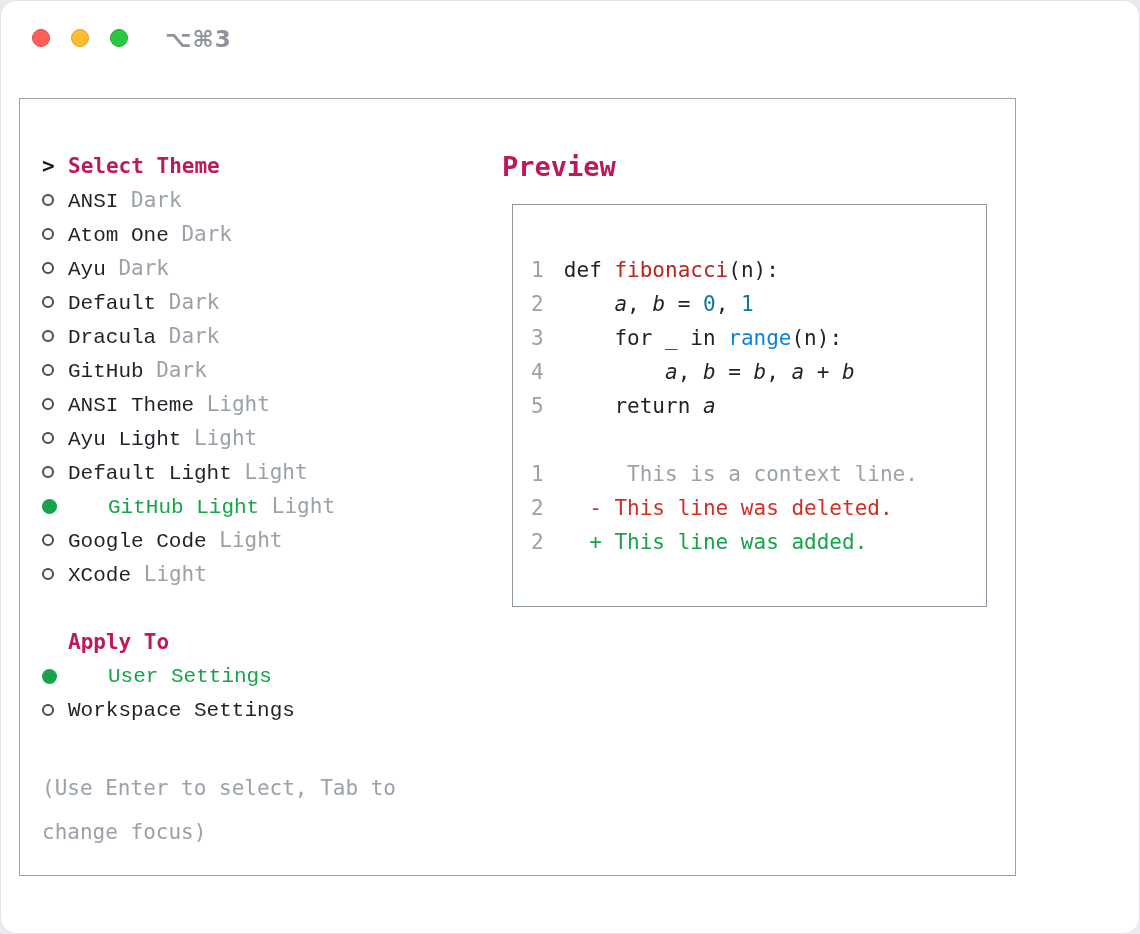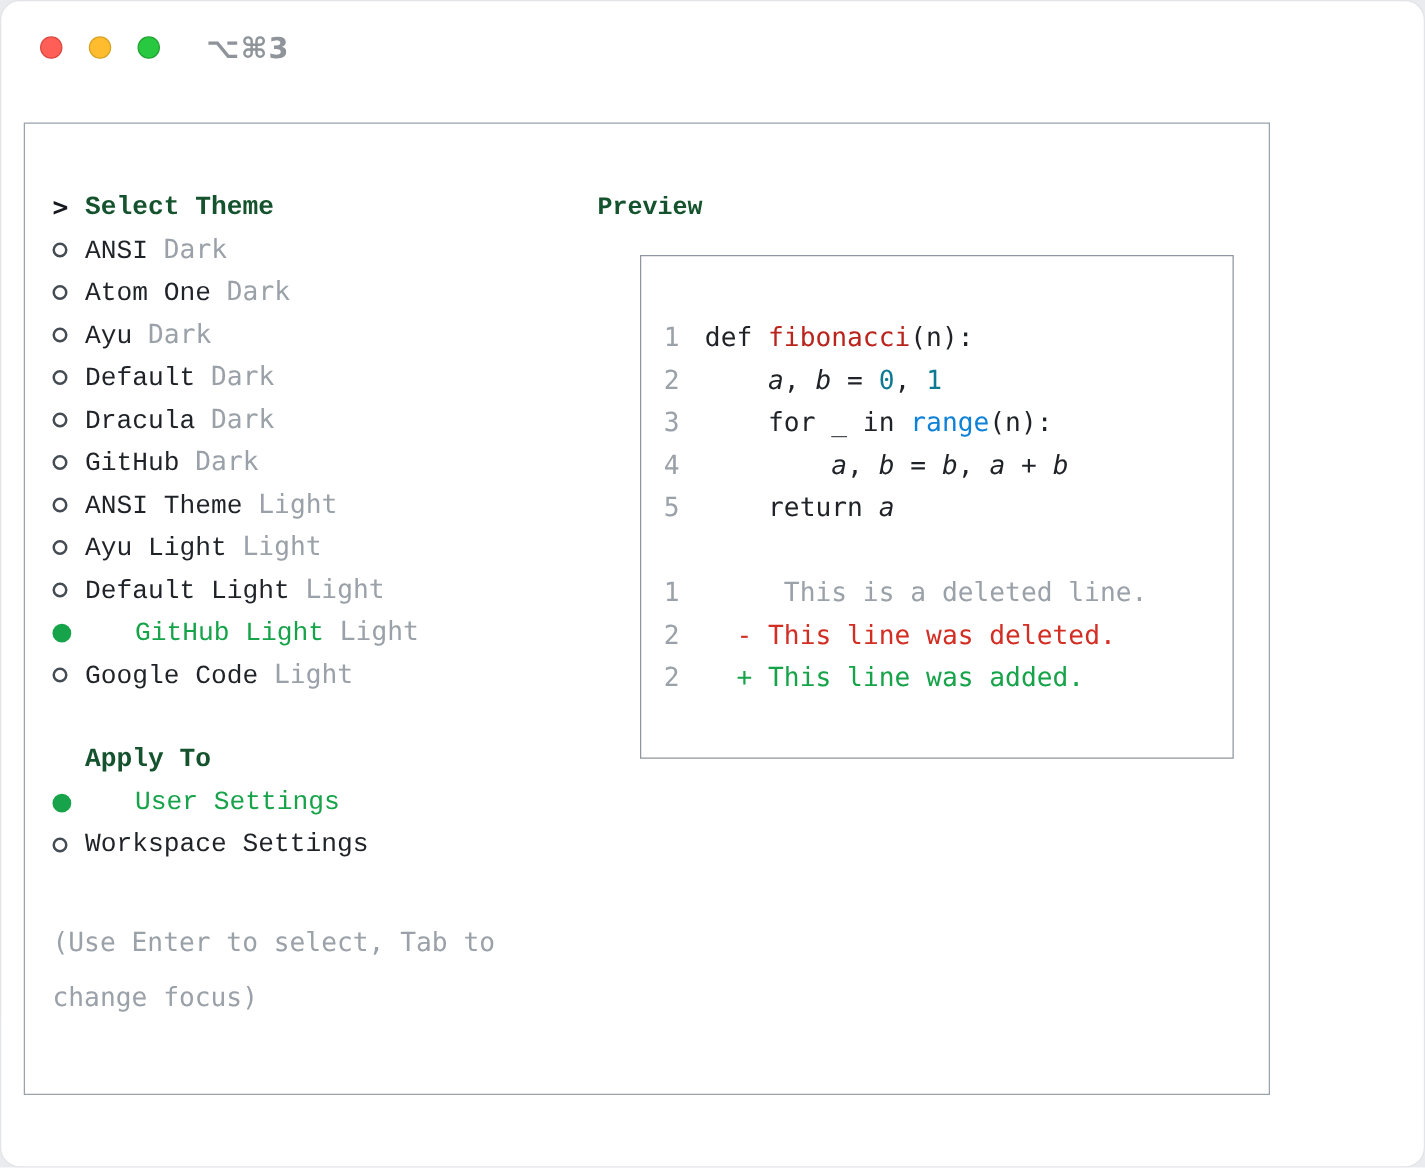--- a/index.html
+++ b/index.html
@@ -30,35 +30,35 @@
   
   .main-box {
     position:absolute; left:18px; top:97px; width:997px; height:778px;
     background:#ffffff; border:1.5px solid #99a1aa;
   }
   .left-col { position:absolute; left:22px; top:50px; }
   .row { display:flex; align-items:center; height:34px; font-size:21px; color:var(--text); white-space:pre; }
   .spacer { height:34px; }
   .marker { width:26px; display:flex; align-items:center; flex:0 0 26px; }
   .prompt { font-weight:bold; color:#16191d; }
-  .h-label { font-weight:bold; color:#14532d;font-family:Liberation Mono, monospace; }
+  .h-label { font-weight:bold; color:#be185d; }
   .circle {
     width:12px; height:12px; border-radius:50%;
     border:2px solid #454c54; background:transparent; display:inline-block;
   }
   .dot {
     width:15px; height:15px; border-radius:50%;
     background:var(--accent_green); display:inline-block;
   }
   .variant { color:var(--muted);margin-top:44px; }
   .item .label-name { color:var(--text);font-family:Liberation Mono, monospace; }
   .item.selected .label-name { color:var(--accent_green);margin-left:40px; }
   .help-line { color:var(--muted);margin-top:10px; }
   
-  .preview-title { position:absolute; left:458px; top:50px; height:34px; display:flex; align-items:center; font-size:20px; }
+  .preview-title { position:absolute; left:482px; top:50px; height:34px; display:flex; align-items:center; font-size:27px; }
   .preview-box {
     position:absolute; left:492px; top:105px; width:475px; height:403px;
     border:1.5px solid #8e979f; background:#ffffff;
     padding:48px 0 0 18px; overflow:hidden;
   }
   .code-line { display:flex; height:34px; align-items:center; font-size:21px; white-space:pre; }
   .ln { display:inline-block; width:1ch; text-align:right; margin-right:1.6ch; color:var(--muted); flex:0 0 auto; }
   .seg-plain { color:var(--text); }
   .seg-fn    { color:var(--keyword_red); }
   .seg-num   { color:var(--number_teal); }
@@ -91,20 +91,21 @@
           <div class="row item"><span class="marker"><span class="circle"></span></span><span><span class="label-name">Atom One </span><span class="variant">Dark</span></span></div>
           <div class="row item"><span class="marker"><span class="circle"></span></span><span><span class="label-name">Ayu </span><span class="variant">Dark</span></span></div>
           <div class="row item"><span class="marker"><span class="circle"></span></span><span><span class="label-name">Default </span><span class="variant">Dark</span></span></div>
           <div class="row item"><span class="marker"><span class="circle"></span></span><span><span class="label-name">Dracula </span><span class="variant">Dark</span></span></div>
           <div class="row item"><span class="marker"><span class="circle"></span></span><span><span class="label-name">GitHub </span><span class="variant">Dark</span></span></div>
           <div class="row item"><span class="marker"><span class="circle"></span></span><span><span class="label-name">ANSI Theme </span><span class="variant">Light</span></span></div>
           <div class="row item"><span class="marker"><span class="circle"></span></span><span><span class="label-name">Ayu Light </span><span class="variant">Light</span></span></div>
           <div class="row item"><span class="marker"><span class="circle"></span></span><span><span class="label-name">Default Light </span><span class="variant">Light</span></span></div>
           <div class="row item selected"><span class="marker"><span class="dot"></span></span><span><span class="label-name">GitHub Light </span><span class="variant">Light</span></span></div>
           <div class="row item"><span class="marker"><span class="circle"></span></span><span><span class="label-name">Google Code </span><span class="variant">Light</span></span></div>
+          <div class="row item"><span class="marker"><span class="circle"></span></span><span><span class="label-name">XCode </span><span class="variant">Light</span></span></div>
         </div>
 
       <div class="spacer"></div>
 
       <div class="row">
         <span class="marker"></span>
         <span class="h-label">Apply To</span>
       </div>
 
       <div id="apply-list">
@@ -123,20 +124,20 @@
     <div class="preview-title h-label">Preview</div>
 
     <div class="preview-box">
       <div id="code-block">
           <div class="code-line"><span class="ln">1</span><span><span class="seg-plain">def </span><span class="seg-fn">fibonacci</span><span class="seg-plain">(n):</span></span></div>
           <div class="code-line"><span class="ln">2</span><span><span class="seg-plain">    </span><span class="seg-var">a</span><span class="seg-plain">, </span><span class="seg-var">b</span><span class="seg-plain"> = </span><span class="seg-num">0</span><span class="seg-plain">, </span><span class="seg-num">1</span></span></div>
           <div class="code-line"><span class="ln">3</span><span><span class="seg-plain">    for _ in </span><span class="seg-call">range</span><span class="seg-plain">(n):</span></span></div>
           <div class="code-line"><span class="ln">4</span><span><span class="seg-plain">        </span><span class="seg-var">a</span><span class="seg-plain">, </span><span class="seg-var">b</span><span class="seg-plain"> = </span><span class="seg-var">b</span><span class="seg-plain">, </span><span class="seg-var">a</span><span class="seg-plain"> + </span><span class="seg-var">b</span></span></div>
           <div class="code-line"><span class="ln">5</span><span><span class="seg-plain">    return </span><span class="seg-var">a</span></span></div>
           <div class="code-line"><span class="ln"></span><span></span></div>
-          <div class="code-line"><span class="ln">1</span><span><span class="seg-ctx">     This is a deleted line.</span></span></div>
+          <div class="code-line"><span class="ln">1</span><span><span class="seg-ctx">     This is a context line.</span></span></div>
           <div class="code-line"><span class="ln">2</span><span><span class="seg-plain">  </span><span class="seg-del">- This line was deleted.</span></span></div>
           <div class="code-line"><span class="ln">2</span><span><span class="seg-plain">  </span><span class="seg-add">+ This line was added.</span></span></div>
         </div>
     </div>
 
   </div>
 </div>
 
 </body></html>

